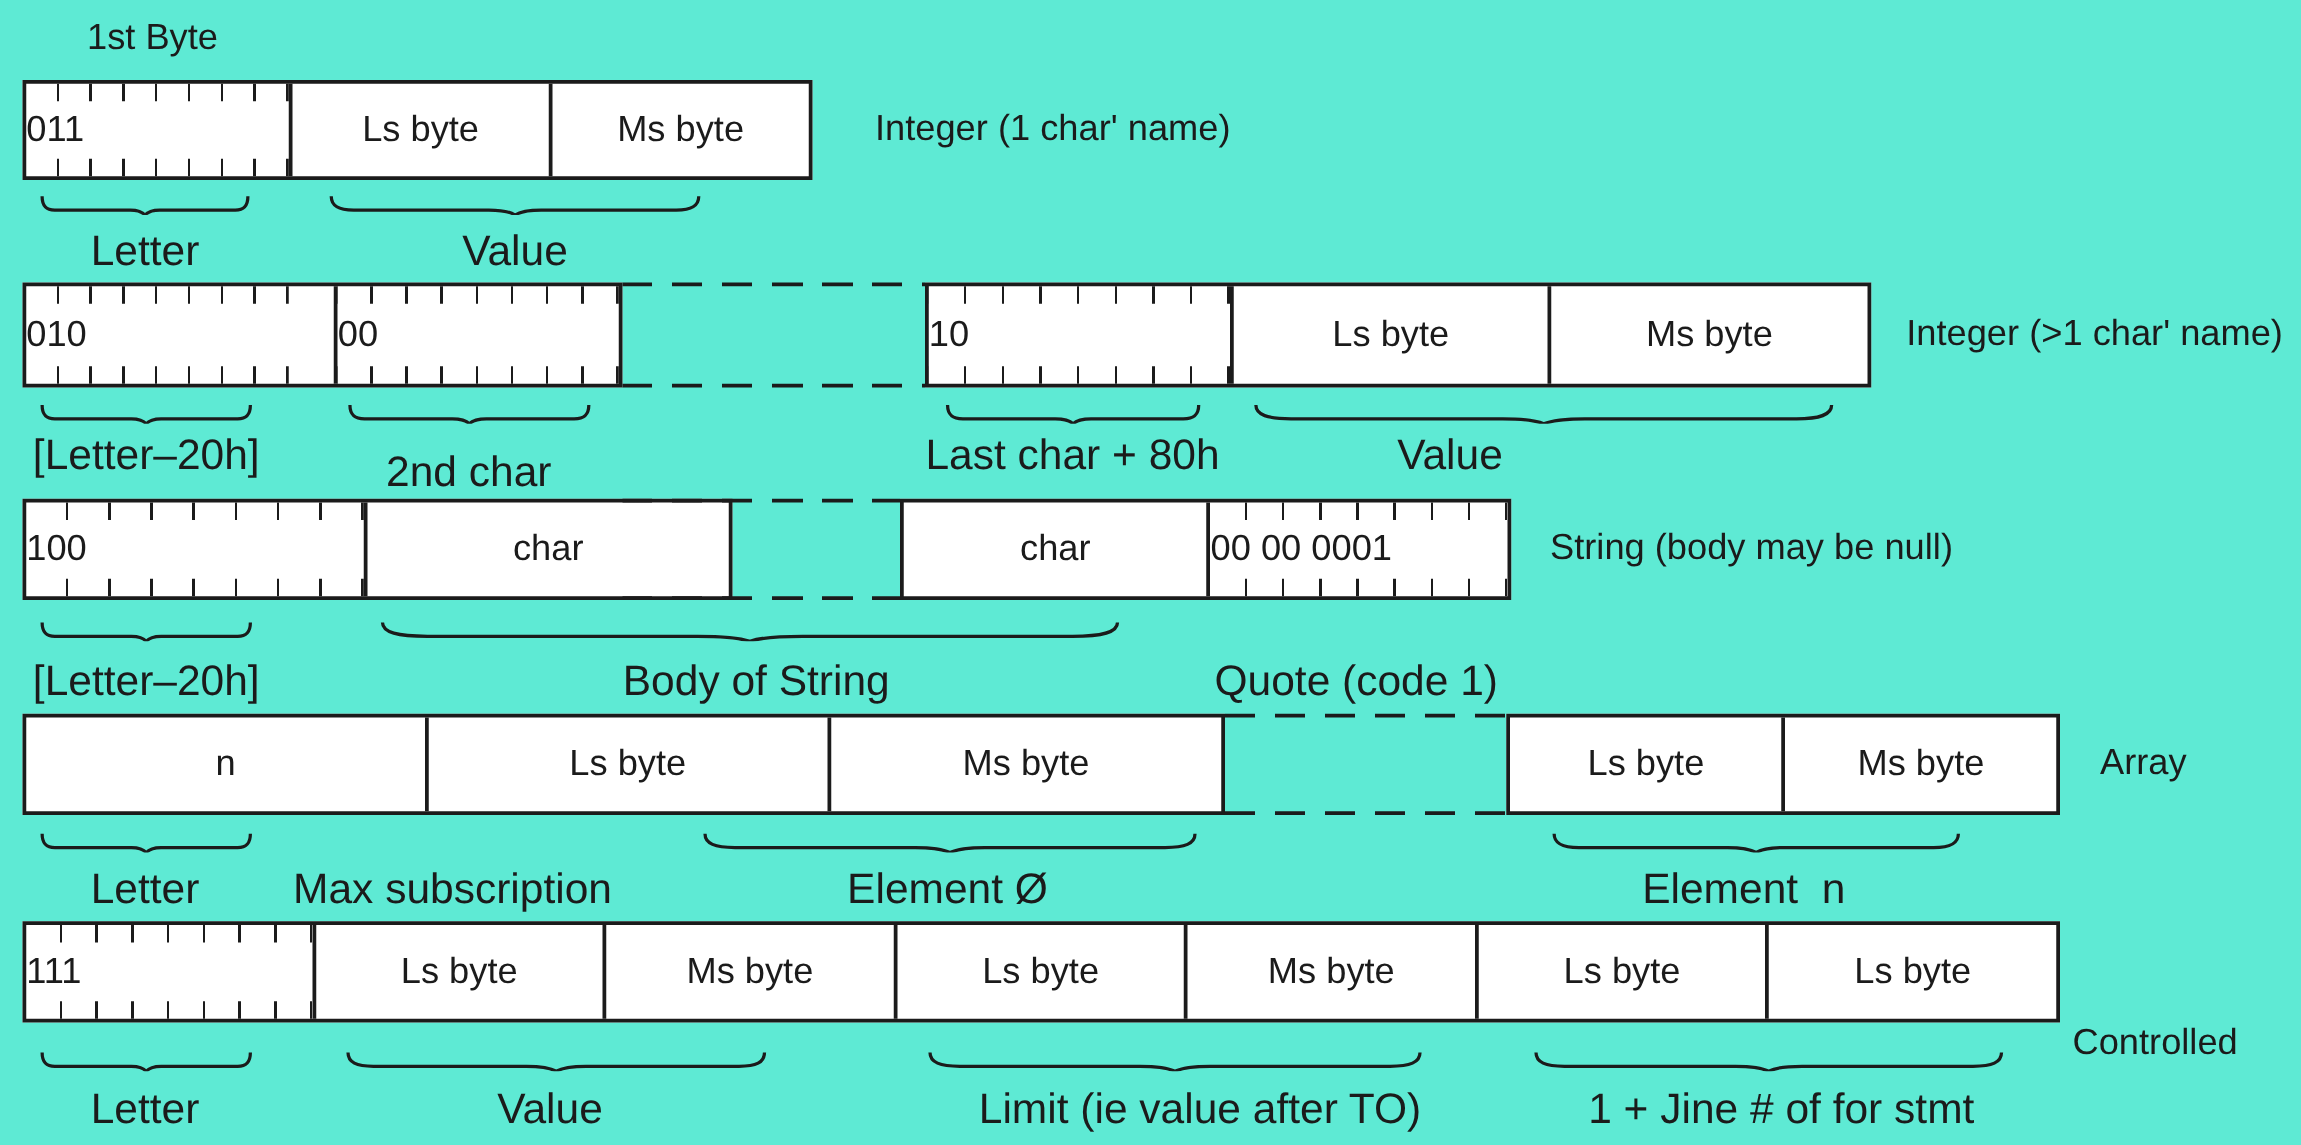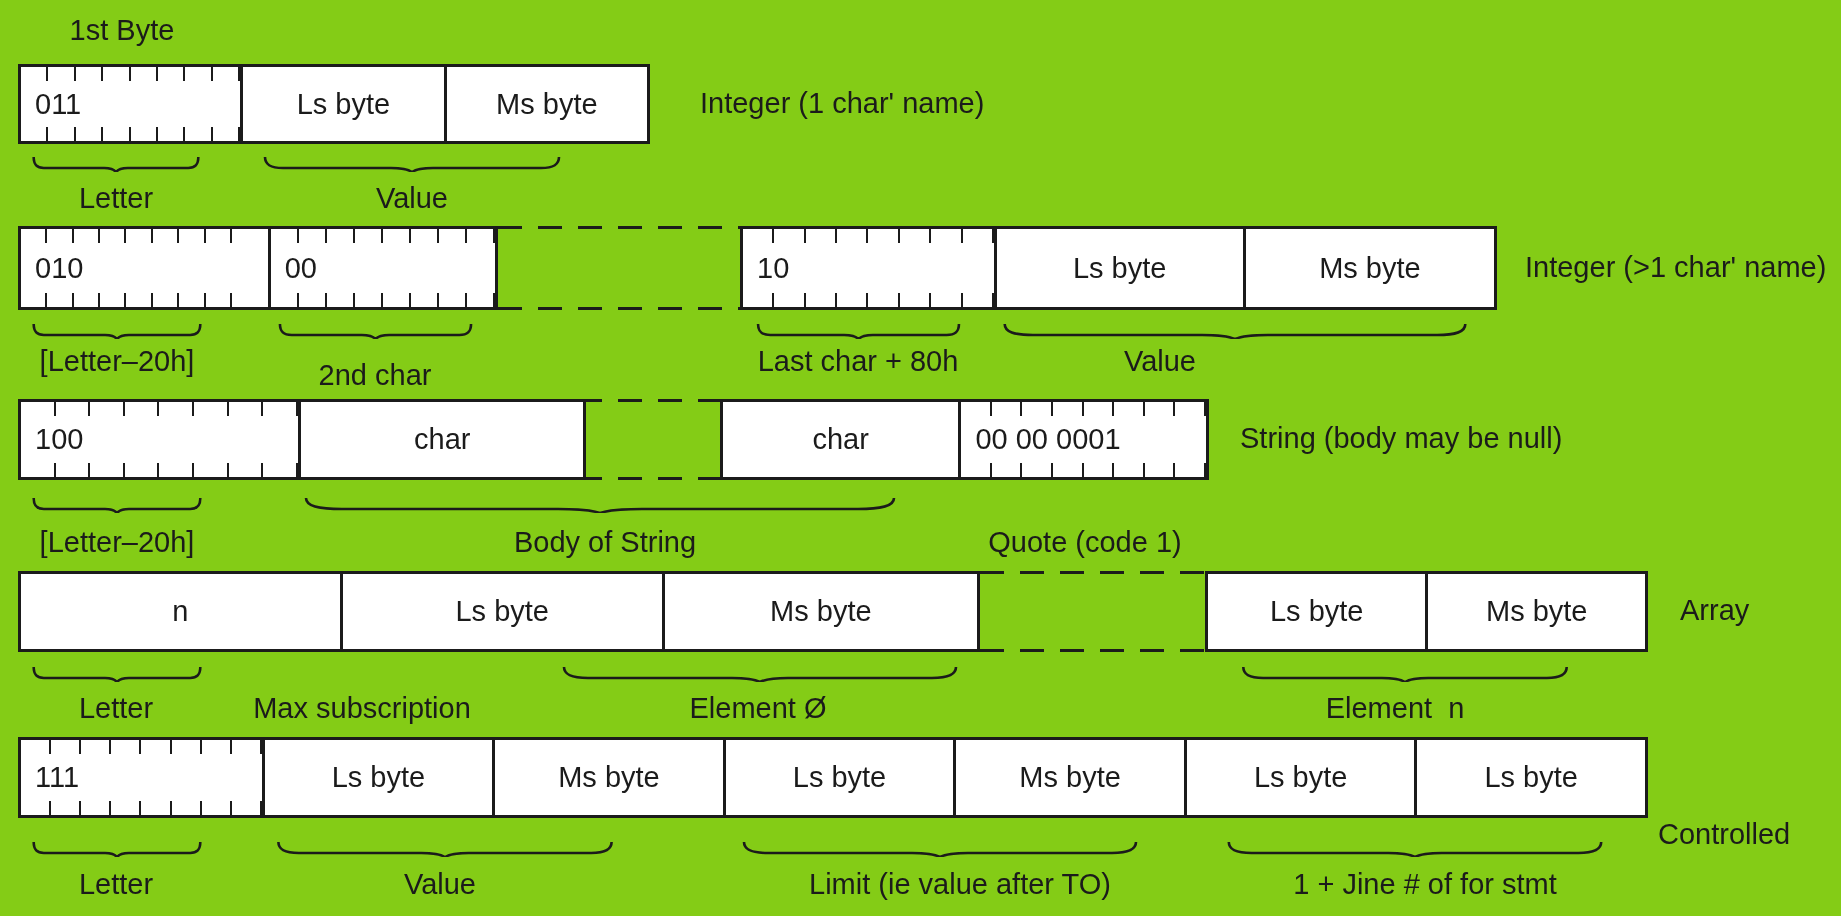--- a/index.html
+++ b/index.html
@@ -1,35 +1,35 @@
 <!DOCTYPE html>
 <html><head>
 <meta charset="utf-8">
 <style>
   html,body{margin:0;padding:0;background:#e8e8e8;}
-  #canvas{position:relative;width:1841px;height:916px;background:#84cc16;
+  #canvas{position:relative;width:1841px;height:916px;background:#5eead4;
     font-family:"Liberation Sans",sans-serif;color:#1b1b1b;overflow:hidden;}
   .hdr{position:absolute;font-size:29px;white-space:pre;transform:translateX(-50%);}
   .bx{position:absolute;display:flex;align-items:stretch;border:3px solid #1b1b1b;background:#fff;box-sizing:border-box;}
   .cell{position:relative;display:flex;align-items:center;justify-content:center;
     font-size:29px;white-space:pre;box-sizing:border-box;}
   .cell + .cell{border-left:3px solid #1b1b1b;}
-  .cell.bits{justify-content:flex-start;padding-left:14px;}
+  .cell.bits{justify-content:flex-start;}
   .tt,.tb{position:absolute;left:0;right:0;height:14px;pointer-events:none;
     background:repeating-linear-gradient(90deg,transparent 0,transparent calc(12.5% - 2px),#1b1b1b calc(12.5% - 2px),#1b1b1b 12.5%);}
   .tt{top:0;}.tb{bottom:0;}
   .cell .txt{position:relative;}
   .gap{position:absolute;box-sizing:border-box;}
   .gap::before,.gap::after{content:"";position:absolute;left:0;right:0;height:3px;
     background:repeating-linear-gradient(90deg,#1b1b1b 0 24px,transparent 24px 40px);}
   .gap::before{top:0;}
   .gap::after{bottom:0;}
   .brace{position:absolute;height:16px;}
   .brace svg{display:block;width:100%;height:100%;}
-  .cap{position:absolute;font-size:29px;white-space:pre;}
+  .cap{position:absolute;font-size:34px;white-space:pre;}
   .ctr{transform:translateX(-50%);}
   .rowlabel{position:absolute;font-size:29px;white-space:pre;}
   .multilabel{position:absolute;font-size:29px;line-height:41px;white-space:pre;}
   .multilabel .ln{display:block;}
 </style>
 </head>
 <body>
 
 <div id="canvas">
 

